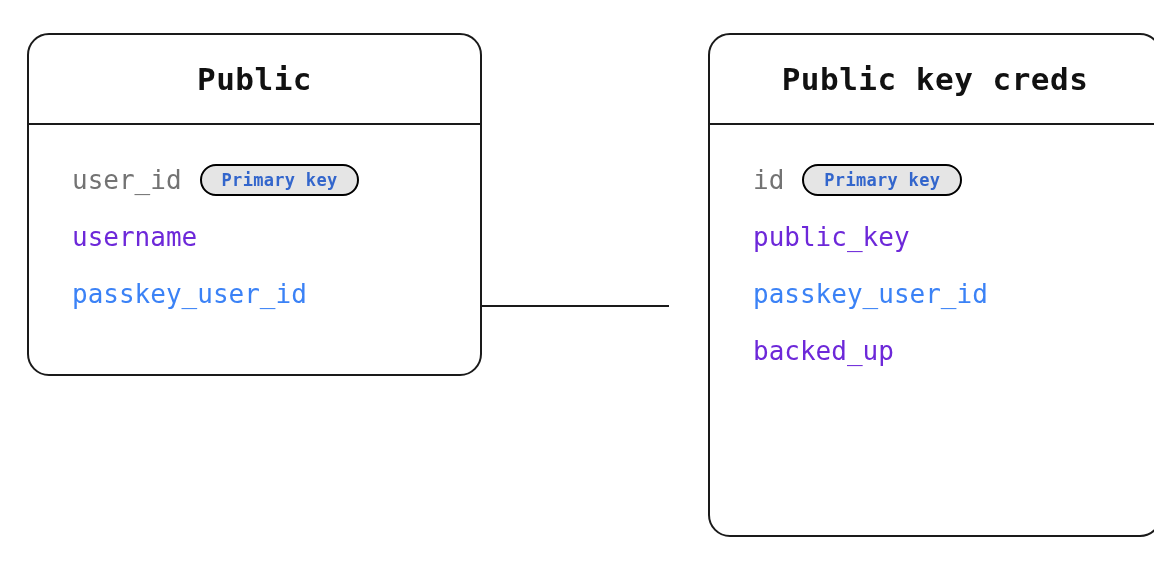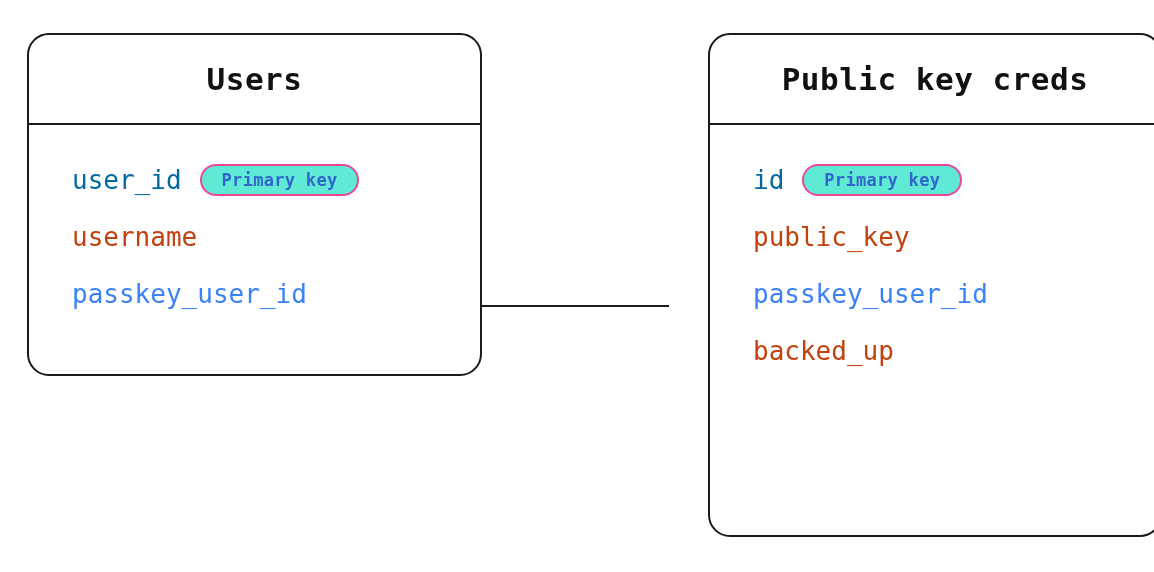--- a/index.html
+++ b/index.html
@@ -79,40 +79,40 @@
     padding-left: 43px;
   }
 
   .field-name {
     font-family: "DejaVu Sans Mono", "Liberation Mono", monospace;
     font-size: 26px;
     line-height: 1;
     color: #111111;
     white-space: nowrap;
   }
-  .field-name.key   { color: #0369a1; }
+  .field-name.key   { color: #737373; }
   .field-name.fk    { color: #3b82f6; }
-  .field-name.plain { color: #c2410c; }
+  .field-name.plain { color: #6d28d9; }
 
   .pk-badge {
     margin-left: 18px;
     box-sizing: border-box;
     display: inline-flex;
     align-items: center;
     justify-content: center;
     height: 32px;
     padding: 0 20px;
-    border: 2px solid #ec4899;
+    border: 2px solid #000000;
     border-radius: 999px;
     font-family: "DejaVu Sans Mono", "Liberation Mono", monospace;
     font-weight: bold;
     font-size: 17px;
     letter-spacing: 0.3px;
     color: #3366cc;
-    background: #5eead4;
+    background: #e5e5e5;
     white-space: nowrap;
   }
 
   
   #entity-users {
     left: 27px;
     top: 33px;
     width: 455px;
     height: 343px;
   }
@@ -132,21 +132,21 @@
 </style>
 </head>
 <body>
 
 <div id="erd-canvas">
 
   <div class="connector" id="relationship-line"></div>
 
   <div class="entity" id="entity-users">
     <div class="entity-header">
-      <div class="entity-title">Users</div>
+      <div class="entity-title">Public</div>
     </div>
     <div class="entity-fields">
 
       <div class="field-row">
         <span class="field-name key">user_id</span>
         <span class="pk-badge">Primary key</span>
       </div>
 
       <div class="field-row">
         <span class="field-name plain">username</span>

